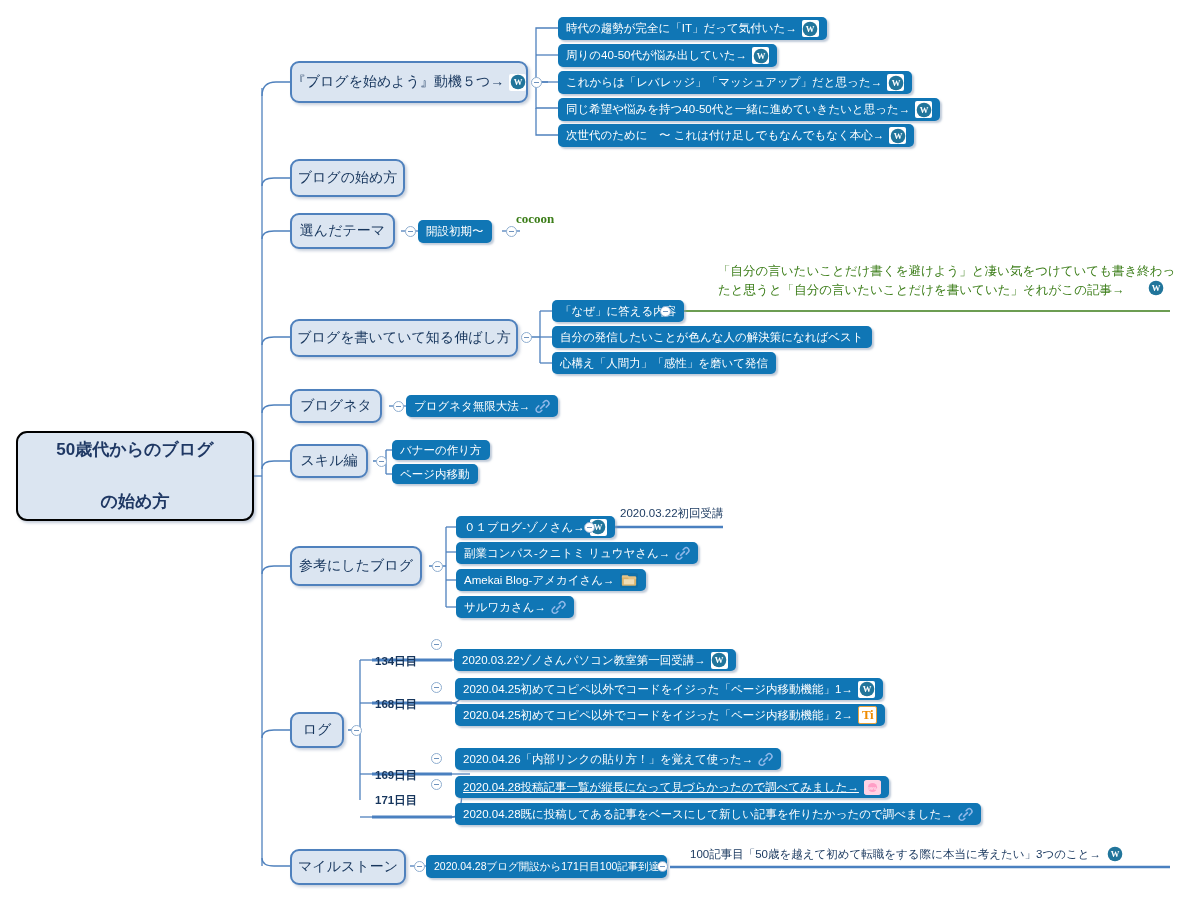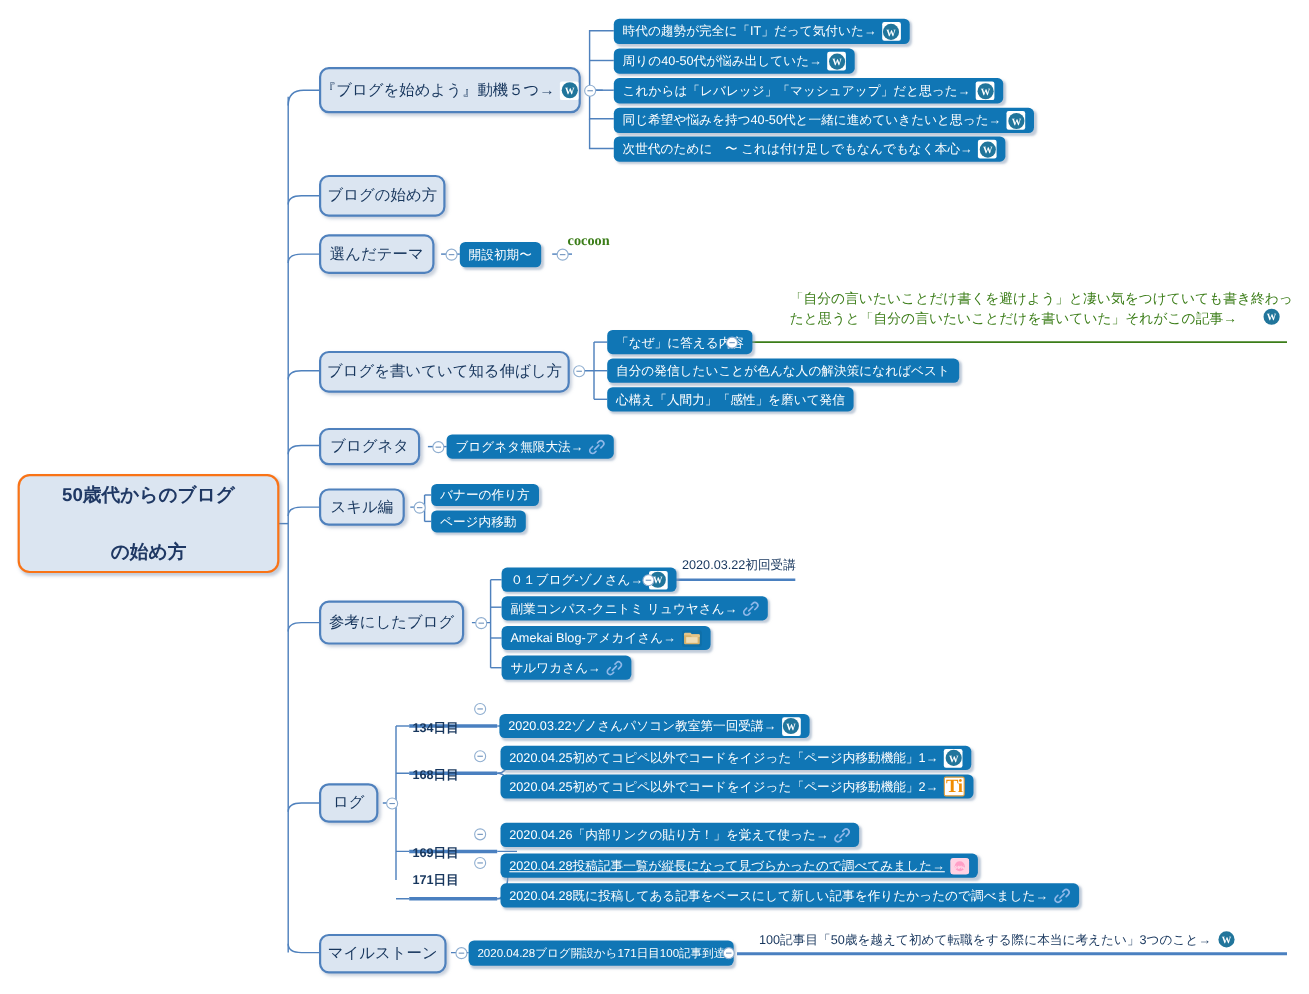--- a/index.html
+++ b/index.html
@@ -4,21 +4,21 @@
 <style>
   html,body{margin:0;padding:0;background:#ffffff;}
   body{width:1190px;height:904px;position:relative;overflow:hidden;
        font-family:"Liberation Sans","DejaVu Sans",sans-serif;}
   #canvas{position:absolute;left:0;top:0;width:1190px;height:904px;}
   svg.wires{position:absolute;left:0;top:0;width:1190px;height:904px;pointer-events:none;}
 
   
   .node{position:absolute;box-sizing:border-box;white-space:nowrap;display:flex;
         align-items:center;}
-  .root{background:#dbe5f1;border:2px solid #f97316;border-radius:11px;
+  .root{background:#dbe5f1;border:2px solid #000000;border-radius:11px;
         color:#1f3864;font-weight:bold;font-size:17px;line-height:26px;
         text-align:center;justify-content:center;
         box-shadow:2px 2px 3px rgba(120,140,170,.45);}
   .root span{display:block;width:100%;}
   .lvl1{background:#dbe5f1;border:2px solid #4f81bd;border-radius:9px;
         color:#17365d;font-size:14px;padding:0 12px;justify-content:center;
         box-shadow:2px 2px 3px rgba(120,140,170,.40);}
   .lvl2{background:#1076b5;border-radius:5px;color:#ffffff;font-size:11.5px;
         padding:0 8px;box-shadow:2px 2px 2px rgba(140,160,185,.55);}
   .lvl2.sm{font-size:10.5px;}
@@ -30,21 +30,21 @@
         font-family:"Liberation Serif","DejaVu Serif",serif;}
 
   
   .ico{display:inline-flex;align-items:center;justify-content:center;
        vertical-align:middle;margin-left:5px;flex:none;}
   .ico.wp{width:17px;height:17px;border-radius:2px;background:#ffffff;}
   .ico.wp svg{width:16px;height:16px;display:block;}
   .ico.link{width:15px;height:15px;}
   .ico.link svg{width:15px;height:15px;display:block;}
   .ico.ti{width:17px;height:16px;background:#ffffff;border:1px solid #e8a33d;
-       border-radius:2px;color:#f08c00;font-weight:bold;font-size:17px;
+       border-radius:2px;color:#f08c00;font-weight:bold;font-size:13px;
        font-family:"Liberation Serif",serif;letter-spacing:-.5px;}
   .ico.fld{width:18px;height:15px;background:#0f6fa8;border-radius:2px;}
   .ico.fld svg{width:16px;height:13px;display:block;}
   .ico.pink{width:17px;height:15px;background:#ffd7e6;border-radius:3px;
        position:relative;overflow:hidden;}
   .ico.pink svg{width:17px;height:15px;display:block;}
 
   
   .tgl{position:absolute;width:11px;height:11px;border:1px solid #8faed0;
        border-radius:50%;background:#ffffff;box-sizing:border-box;}

